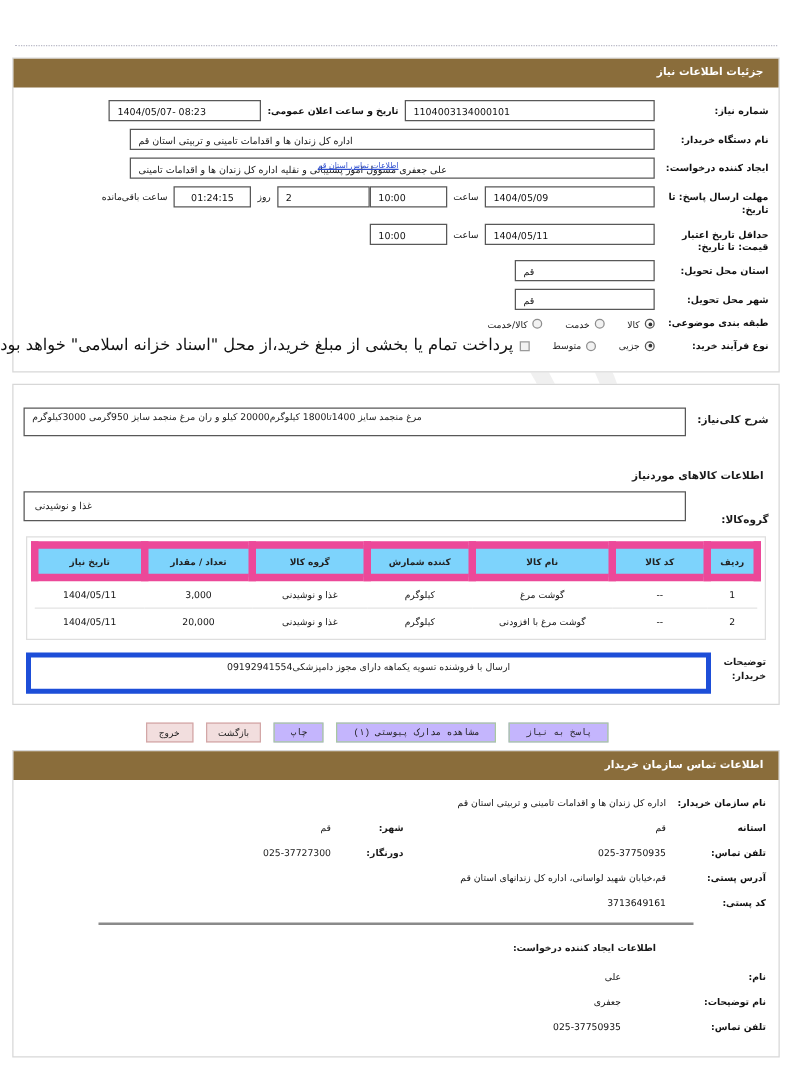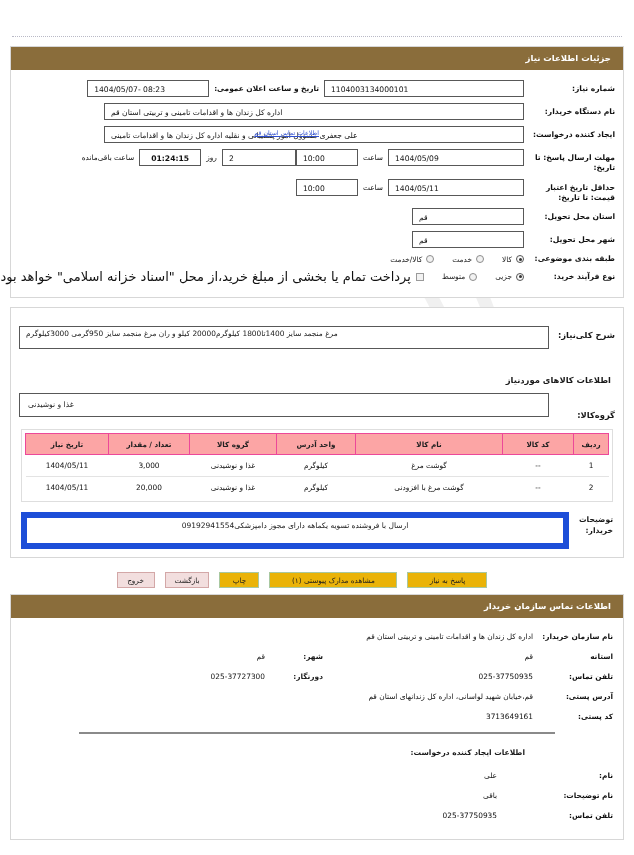--- a/index.html
+++ b/index.html
@@ -95,21 +95,21 @@
     white-space: nowrap;
     color: #111;
   }
   .fbox.num { width: 200px; }
   .fbox.wide { width: 420px; }
   .fbox.date { width: 136px; }
   .fbox.time { width: 62px; }
   .fbox.city { width: 112px; }
   .fbox.announce { width: 122px; }
   .fbox.days { width: 74px; }
-  .fbox.remain { width: 62px; text-align: center; font-weight: bold; }
+  .fbox.remain { width: 62px; text-align: center; }
   .inline-lbl {
     font-size: 7.4px;
     font-weight: bold;
     padding: 4px 5px 0 5px;
     white-space: nowrap;
     color: #111;
   }
   .inline-lbl.thin { font-weight: normal; }
 
   
@@ -229,24 +229,24 @@
     background: #fff;
     padding: 3px;
     margin: 0 2px 10px 2px;
   }
   table.items {
     width: 100%;
     border-collapse: collapse;
     font-size: 7.4px;
   }
   table.items th {
-    background: #fca5a5;
+    background: #7dd3fc;
     color: #222;
     font-weight: bold;
-    border: 1px solid #ec4899;
+    border: 6px solid #ec4899;
     padding: 3px 4px;
     height: 14px;
     text-align: center;
     font-size: 7.2px;
   }
   table.items td {
     border-bottom: 1px solid #e3e3e3;
     padding: 3px 5px;
     height: 15px;
     text-align: center;
@@ -272,21 +272,21 @@
     font-weight: bold;
     font-size: 7.6px;
     width: 40px;
     min-width: 40px;
     text-align: right;
     padding-top: 3px;
     padding-left: 4px;
     line-height: 1.35;
   }
   .notes-box {
-    border: 6px solid #1d4ed8;
+    border: 4px solid #1d4ed8;
     flex: 1;
     min-height: 19px;
     padding: 3px 7px;
     font-size: 7.5px;
     text-align: center;
     background: #fff;
   }
 
   
   .btn-bar {
@@ -302,21 +302,21 @@
     font-size: 7.3px;
     padding: 3px 9px;
     height: 16px;
     line-height: 10px;
     box-sizing: border-box;
     text-align: center;
     white-space: nowrap;
     color: #1c1c1c;
     cursor: pointer;
   }
-  .btn.green { background: #eab308; border-color: #a9c8a0; }
+  .btn.green { background: #c4b5fd; border-color: #a9c8a0; font-family: Liberation Mono, monospace; }
   .btn.pink  { background: #f2dede; border-color: #d3a7a7; }
   .btn.w-answer { min-width: 80px; }
   .btn.w-docs   { min-width: 128px; }
   .btn.w-print  { min-width: 40px; }
   .btn.w-back   { min-width: 38px; }
   .btn.w-exit   { min-width: 38px; }
 
   
   .contact {
     margin-top: 6px;
@@ -489,21 +489,21 @@
         <div class="group-box">غذا و نوشیدنی</div>
       </div>
 
       <div class="tbl-wrap">
         <table class="items">
           <thead>
             <tr>
               <th class="col-radif">ردیف</th>
               <th class="col-code">کد کالا</th>
               <th class="col-name">نام کالا</th>
-              <th class="col-unit">واحد آدرس</th>
+              <th class="col-unit">کننده شمارش</th>
               <th class="col-group">گروه کالا</th>
               <th class="col-qty">تعداد / مقدار</th>
               <th class="col-date">تاریخ نیاز</th>
             </tr>
           </thead>
           <tbody>
             <tr>
               <td>1</td>
               <td>--</td>
               <td>گوشت مرغ</td>
@@ -578,21 +578,21 @@
 
       <div class="subhead">اطلاعات ایجاد کننده درخواست:</div>
 
       <div class="crow indent">
         <div class="clabel">نام:</div>
         <div class="cval">علی</div>
       </div>
 
       <div class="crow indent">
         <div class="clabel">نام توضیحات:</div>
-        <div class="cval">باقی</div>
+        <div class="cval">جعفری</div>
       </div>
 
       <div class="crow indent">
         <div class="clabel">تلفن تماس:</div>
         <div class="cval mono">025-37750935</div>
       </div>
 
     </div>
   </div>
 

